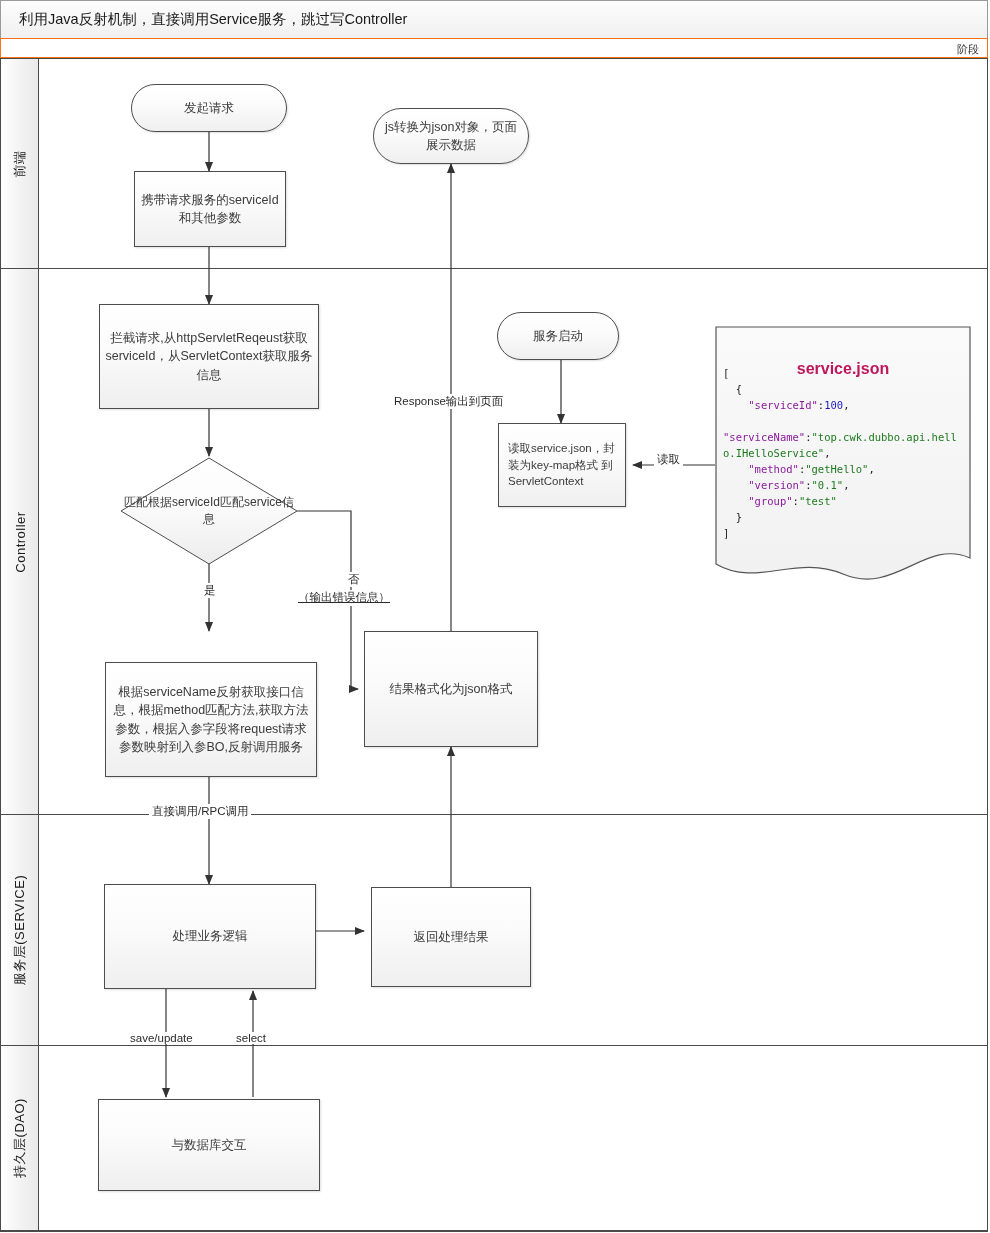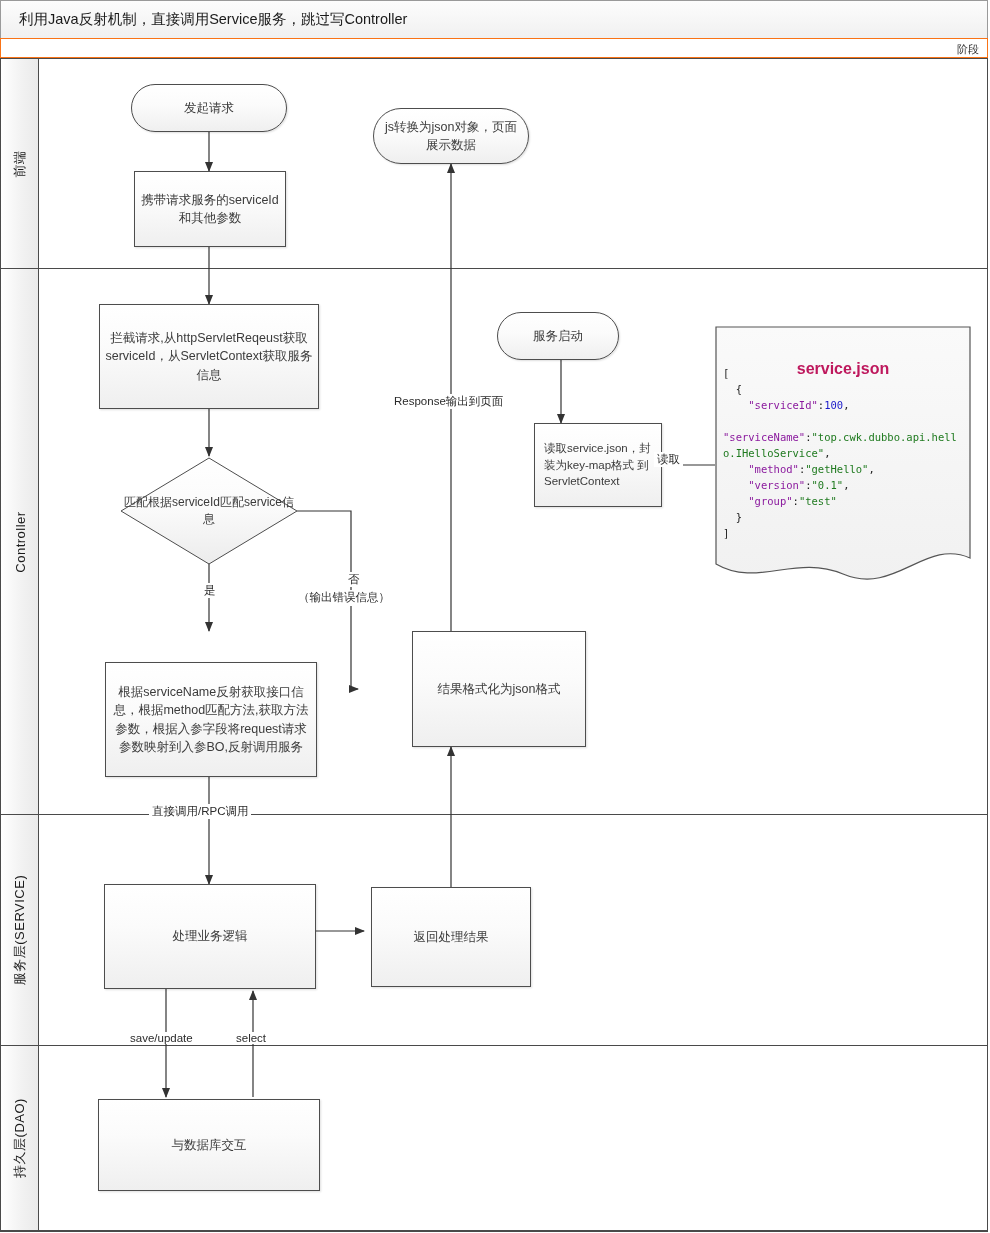--- a/index.html
+++ b/index.html
@@ -56,21 +56,21 @@
     font-size:10.5px;line-height:1.52;color:#222;white-space:pre-wrap;word-break:break-all;}
   .k{color:#8b1a9e;}
   .s{color:#1f7a1f;}
   .n{color:#1a1ac9;}
   .p{color:#222;}
 
   
   .conn{position:absolute;left:0;top:0;width:988px;height:1174px;pointer-events:none;}
   .edge-label{position:absolute;font-size:11.5px;color:#2b2b2b;white-space:nowrap;
     background:#fff;padding:0 3px;text-align:center;}
-  .edge-label.two{line-height:1.35;}
+  .edge-label.two{line-height:1.35;text-decoration:underline;}
 </style>
 </head>
 <body>
 
 <div id="canvas">
 
   <div class="title-bar">
     <div class="txt">利用Java反射机制，直接调用Service服务，跳过写Controller</div>
   </div>
 
@@ -165,29 +165,29 @@
         </defs>
         <path d="M90,2 L178,55 L90,108 L2,55 Z" fill="url(#dg)" stroke="#4d4d4d" stroke-width="1"></path>
       </svg>
       <div class="dtext">匹配根据serviceId匹配service信息</div>
     </div>
 
     <div class="shape proc" style="left:104px;top:572px;width:212px;height:115px;text-align:left;margin-top:31px;">
       <span style="text-align:center;">根据serviceName反射获取接口信息，根据method匹配方法,获取方法参数，根据入参字段将request请求参数映射到入参BO,反射调用服务</span>
     </div>
 
-    <div class="shape proc" style="left:363px;top:572px;width:174px;height:116px;margin-left:48px;">
+    <div class="shape proc" style="left:363px;top:572px;width:174px;height:116px;">
       <span>结果格式化为json格式</span>
     </div>
 
     <div class="shape term" style="left:496px;top:253px;width:122px;height:48px;">
       <span>服务启动</span>
     </div>
 
-    <div class="shape proc" style="left:497px;top:364px;width:128px;height:84px;justify-content:flex-start;text-align:left;padding-left:9px;font-size:11.5px;margin-left:36px;">
+    <div class="shape proc" style="left:497px;top:364px;width:128px;height:84px;justify-content:flex-start;text-align:left;padding-left:9px;font-size:11.5px;">
       <span style="text-align:left;">读取service.json，封装为key-map格式 到ServletContext</span>
     </div>
 
     <div class="doc" style="left:714px;top:267px;width:256px;height:254px;">
       <svg width="256" height="254" viewBox="0 0 256 254">
         <defs>
           <linearGradient id="docg" x1="0" y1="0" x2="0" y2="1">
             <stop offset="0%" stop-color="#fafafa"></stop>
             <stop offset="100%" stop-color="#f1f1f1"></stop>
           </linearGradient>

